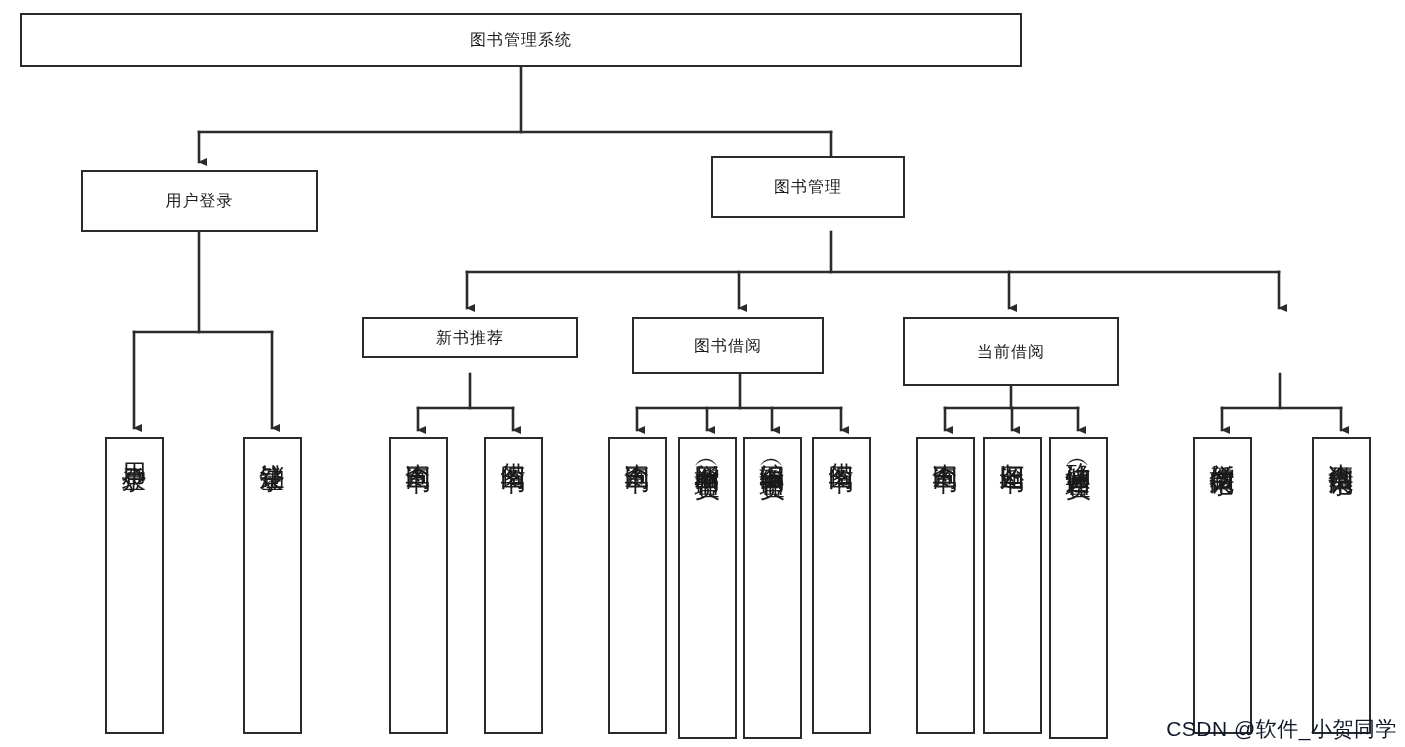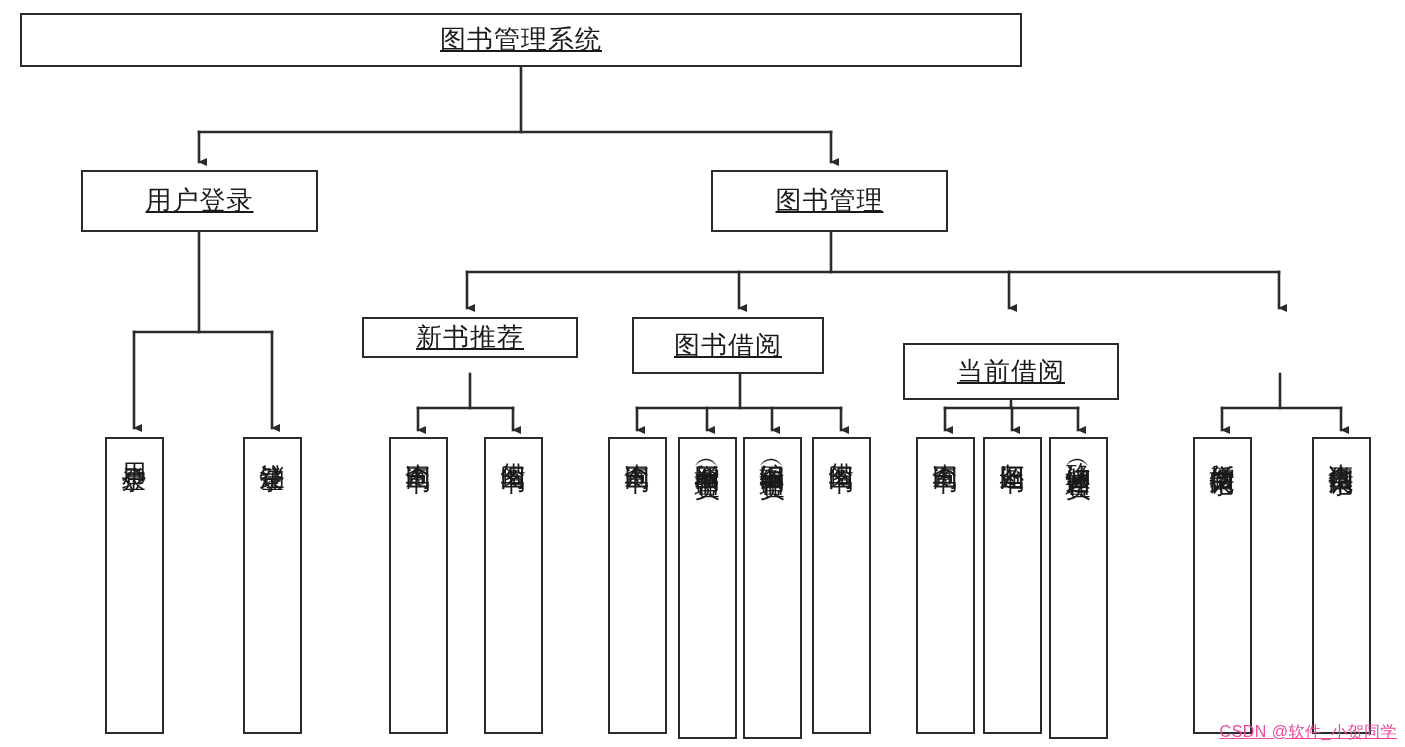--- a/index.html
+++ b/index.html
@@ -30,50 +30,48 @@
     position: absolute;
     box-sizing: border-box;
     border: 2px solid #2b2b2b;
     background: #ffffff;
     display: flex;
     align-items: center;
     justify-content: center;
     color: #1a1a1a;
   }
   .node-box.horizontal {
-    font-size: 26px;
+    font-size: 16px;
     line-height: 1.2;
     letter-spacing: 1px;
-    text-decoration: underline;
   }
   .node-box.vertical {
     writing-mode: vertical-rl;
     text-orientation: upright;
     font-size: 25px;
     line-height: 1.12;
     letter-spacing: 2px;
     padding-top: 4px;
     padding-bottom: 4px;
     justify-content: flex-start;
     align-items: center;
   }
   .node-label {
     white-space: nowrap;
     user-select: none;
   }
   .watermark {
     position: absolute;
     right: 8px;
     bottom: 4px;
-    font-size: 16px;
-    color: #ec4899;
+    font-size: 21px;
+    color: #0f172a;
     letter-spacing: 0.5px;
     white-space: nowrap;
     user-select: none;
-    text-decoration: underline;
   }
 </style>
 </head>
 <body>
 
 <div id="diagram-root">
 
   <svg id="tree-svg" viewBox="0 0 1405 747" xmlns="http://www.w3.org/2000/svg">
     <defs>
       <marker id="arrowhead" markerWidth="9" markerHeight="9" refX="4" refY="8" orient="auto" markerUnits="userSpaceOnUse">
@@ -125,31 +123,31 @@
     </g>
   </svg>
 
   <div class="node-box horizontal" style="left: 20px; top: 13px; width: 1002px; height: 54px;">
     <span class="node-label">图书管理系统</span>
   </div>
 
   <div class="node-box horizontal" style="left: 81px; top: 170px; width: 237px; height: 62px;">
     <span class="node-label">用户登录</span>
   </div>
-  <div class="node-box horizontal" style="left: 711px; top: 170px; width: 237px; height: 62px;">
+  <div class="node-box horizontal" style="left: 711px; top: 156px; width: 194px; height: 62px;">
     <span class="node-label">图书管理</span>
   </div>
 
   <div class="node-box horizontal" style="left: 362px; top: 317px; width: 216px; height: 41px; text-align: center;">
     <span class="node-label">新书推荐</span>
   </div>
   <div class="node-box horizontal" style="left: 632px; top: 317px; width: 192px; height: 57px;">
     <span class="node-label">图书借阅</span>
   </div>
-  <div class="node-box horizontal" style="left: 903px; top: 317px; width: 216px; height: 57px; margin-top: 26px;">
+  <div class="node-box horizontal" style="left: 903px; top: 317px; width: 216px; height: 69px;">
     <span class="node-label">当前借阅</span>
   </div>
 
   <div class="node-box vertical" style="left: 105px; top: 437px; width: 59px; height: 297px;">
     <span class="node-label">用户登录</span>
   </div>
   <div class="node-box vertical" style="left: 243px; top: 437px; width: 59px; height: 297px;">
     <span class="node-label">注销登录</span>
   </div>
   <div class="node-box vertical" style="left: 389px; top: 437px; width: 59px; height: 297px;">

